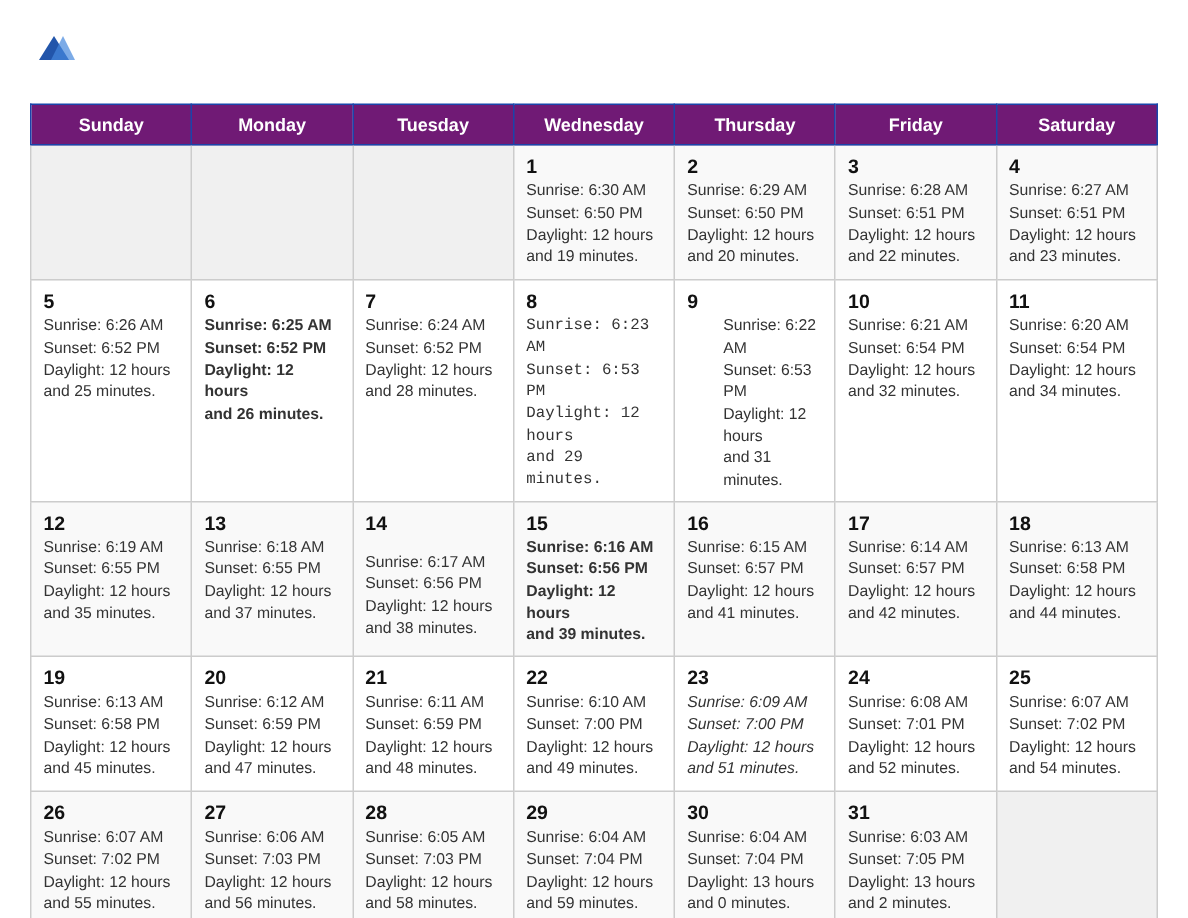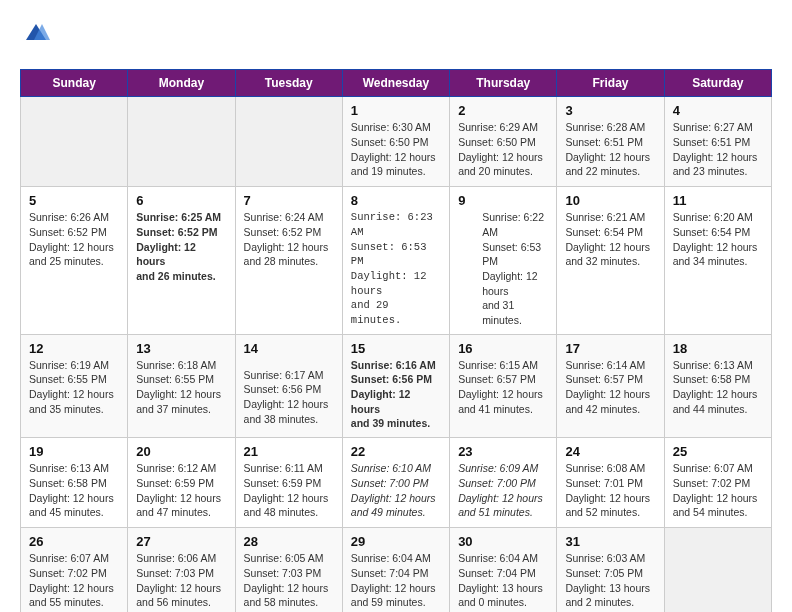--- a/index.html
+++ b/index.html
@@ -271,21 +271,21 @@
         </td>
         <td>
           <div class="day-num">21</div>
           <div class="day-info" style="white-space: pre-line;">Sunrise: 6:11 AM
 Sunset: 6:59 PM
 Daylight: 12 hours
 and 48 minutes.</div>
         </td>
         <td>
           <div class="day-num">22</div>
-          <div class="day-info" style="white-space: pre-line; font-style: italic;">Sunrise: 6:10 AM
+          <div class="day-info" style="white-space: pre-line;">Sunrise: 6:10 AM
 Sunset: 7:00 PM
 Daylight: 12 hours
 and 49 minutes.</div>
         </td>
         <td>
           <div class="day-num">23</div>
           <div class="day-info" style="white-space: pre-line; font-style: italic;">Sunrise: 6:09 AM
 Sunset: 7:00 PM
 Daylight: 12 hours
 and 51 minutes.</div>

